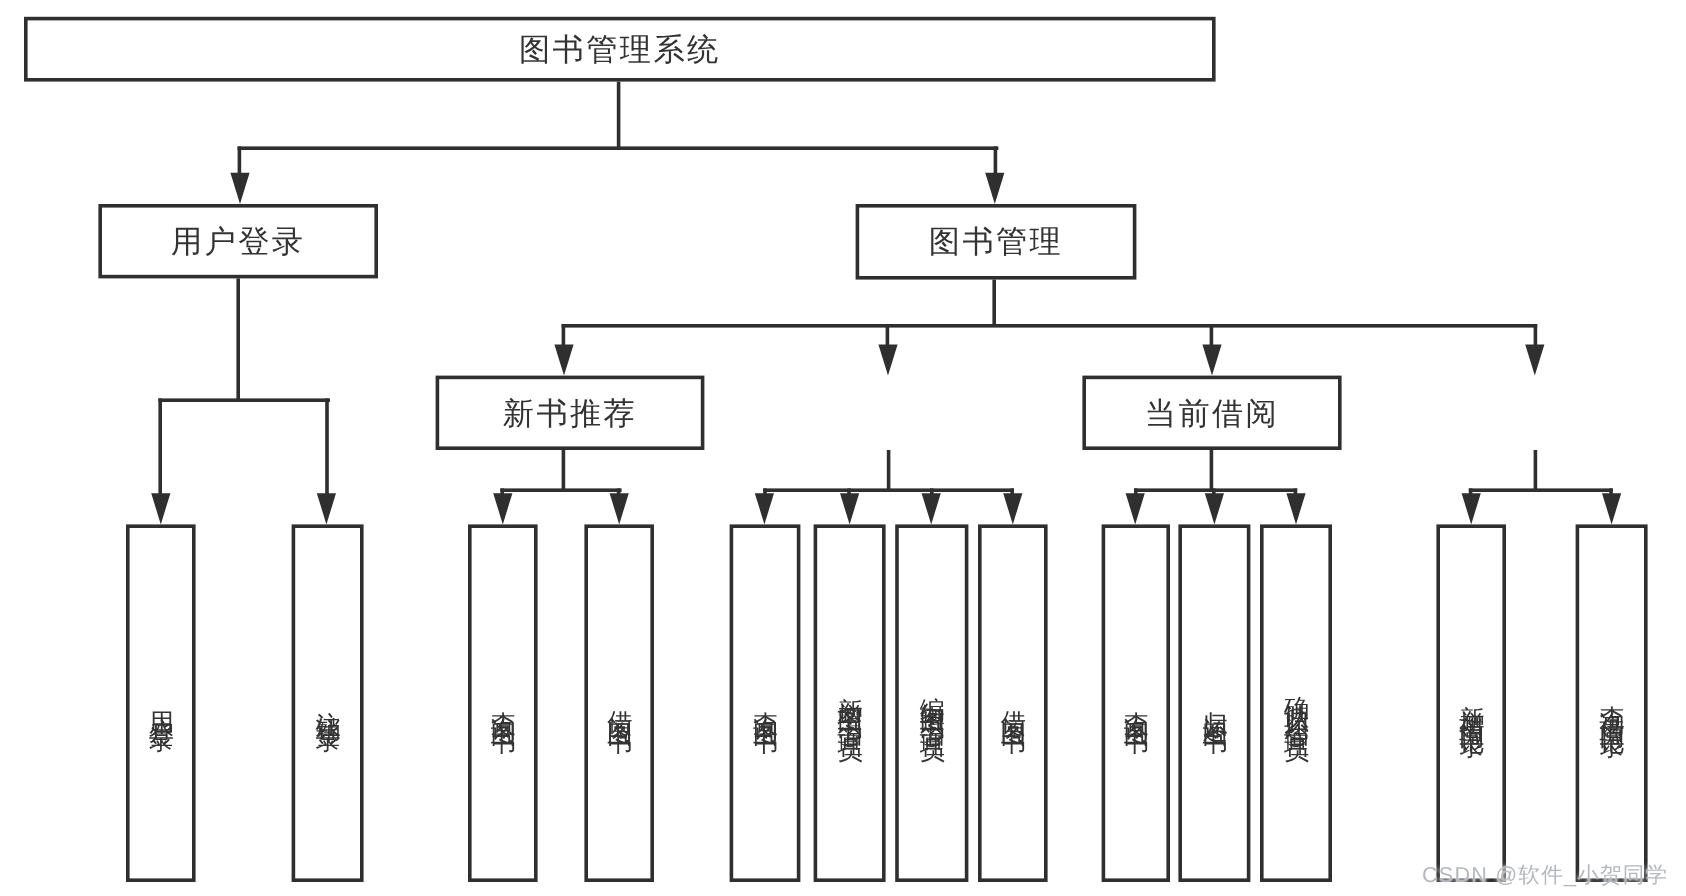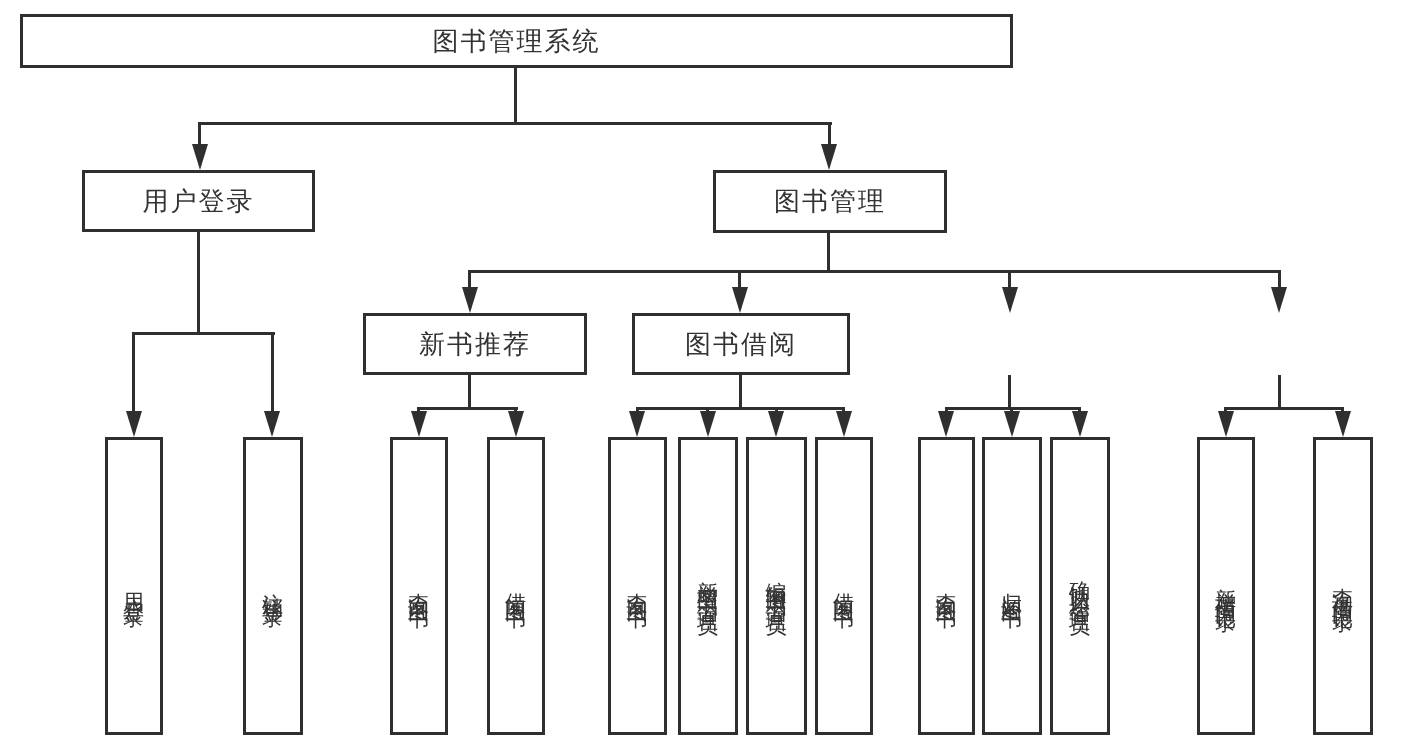--- a/index.html
+++ b/index.html
@@ -107,22 +107,22 @@
   <div class="vline" style="left:1008px; top:270px; height:19px;"></div>
   <div class="vline" style="left:1278px; top:270px; height:19px;"></div>
   <div class="arrow" style="left:462px; top:287px;"></div>
   <div class="arrow" style="left:732px; top:287px;"></div>
   <div class="arrow" style="left:1002px; top:287px;"></div>
   <div class="arrow" style="left:1271px; top:287px;"></div>
 
   <div class="node h l3" style="left:363px; width:224px;justify-content:center;">
     <span>新书推荐</span>
   </div>
-  <div class="node h l3" style="left:632px; width:218px;">
-    <span>图书借阅</span>
+  <div class="node h l3" style="left:902px; width:216px;">
+    <span>当前借阅</span>
   </div>
 
   <div class="vline" style="left:468px; top:374px; height:35px;"></div>
   <div class="hline" style="left:417px; top:407px; width:101px;"></div>
   <div class="vline" style="left:417px; top:407px; height:7px;"></div>
   <div class="vline" style="left:514px; top:407px; height:7px;"></div>
   <div class="arrow" style="left:411px; top:411px;"></div>
   <div class="arrow" style="left:508px; top:411px;"></div>
 
   <div class="vline" style="left:739px; top:375px; height:34px;"></div>
@@ -189,14 +189,15 @@
     <span class="vtext">确认归还（管理员）</span>
   </div>
 
   <div class="node leaf" style="left:1197px; width:58px;">
     <span class="vtext">新增借阅记录</span>
   </div>
   <div class="node leaf" style="left:1313px; width:60px;">
     <span class="vtext">查询借阅记录</span>
   </div>
 
+  <div class="watermark">CSDN @软件_小贺同学</div>
 
 </div>
 
 </body></html>

